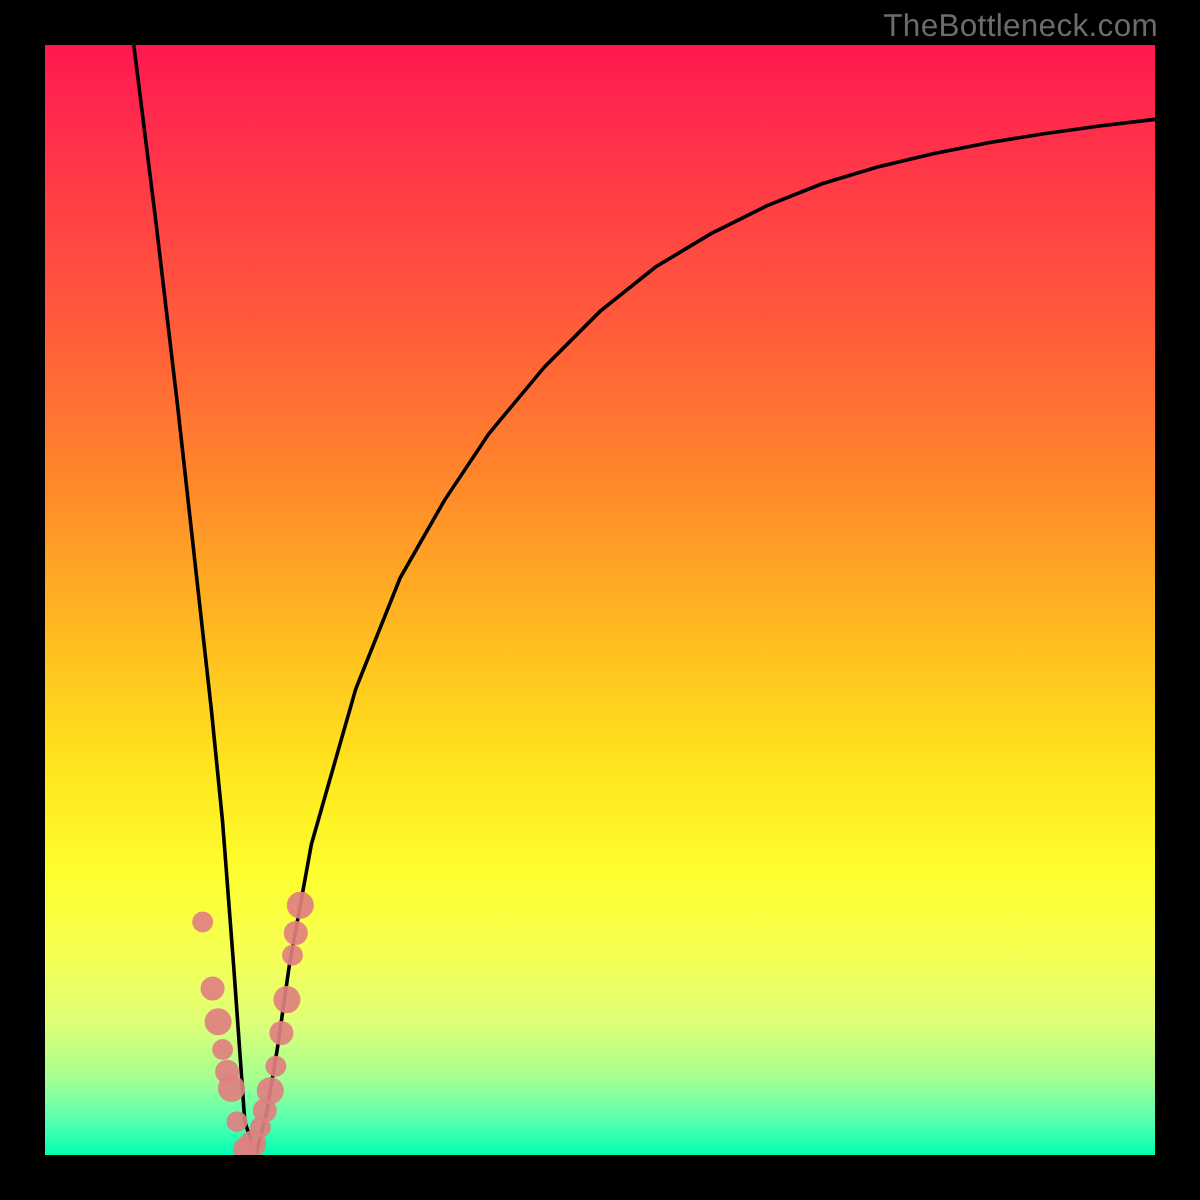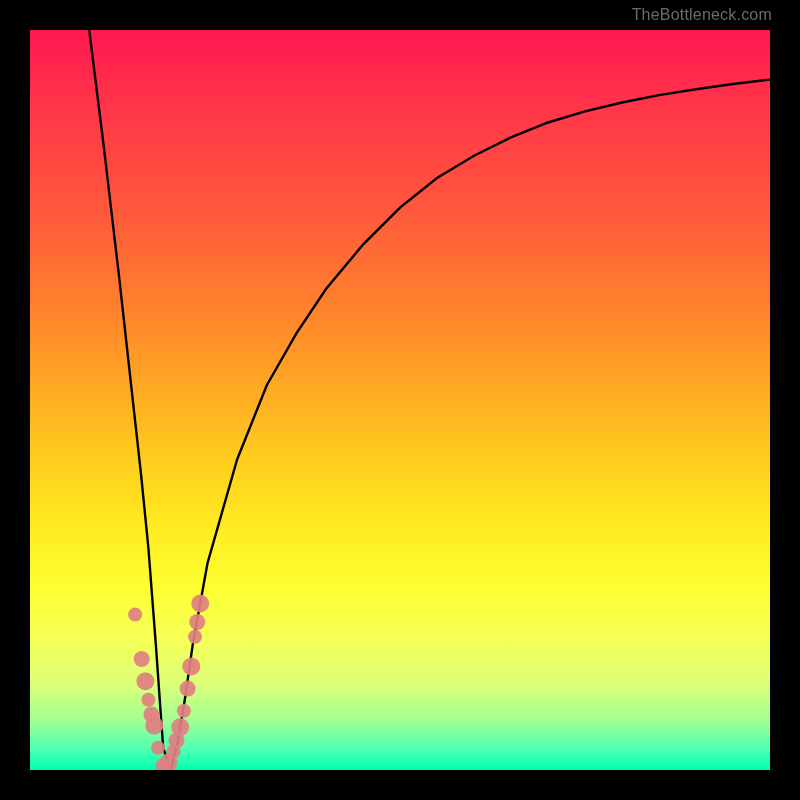--- a/index.html
+++ b/index.html
@@ -45,21 +45,21 @@
       #a7ff90 93%,
       #55ffb1 97%,
       #00ffb0 100%
     );
   }
   .attribution {
     position: absolute;
     top: 6px;
     right: 28px;
     color: #6c6c6c;
-    font-size: 16px;
+    font-size: 21px;
     letter-spacing: 0.2px;
     font-weight: 400;
   }
   svg.curve {
     position: absolute;
     left: 0; top: 0;
     width: 740px;
     height: 740px;
   }
 </style>

